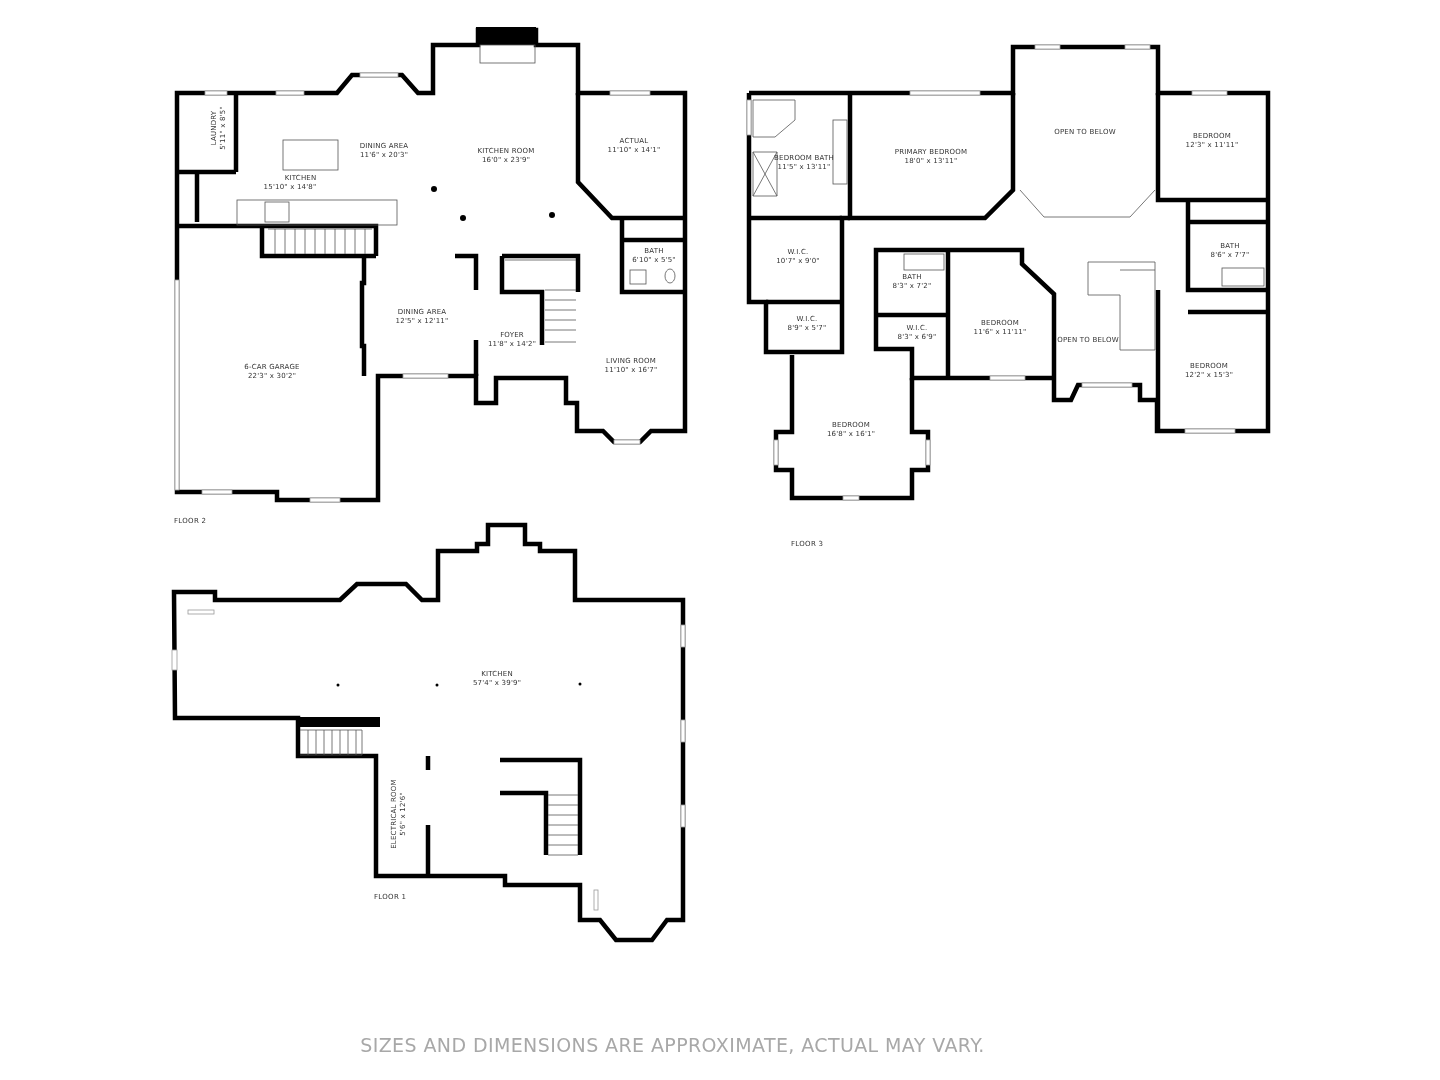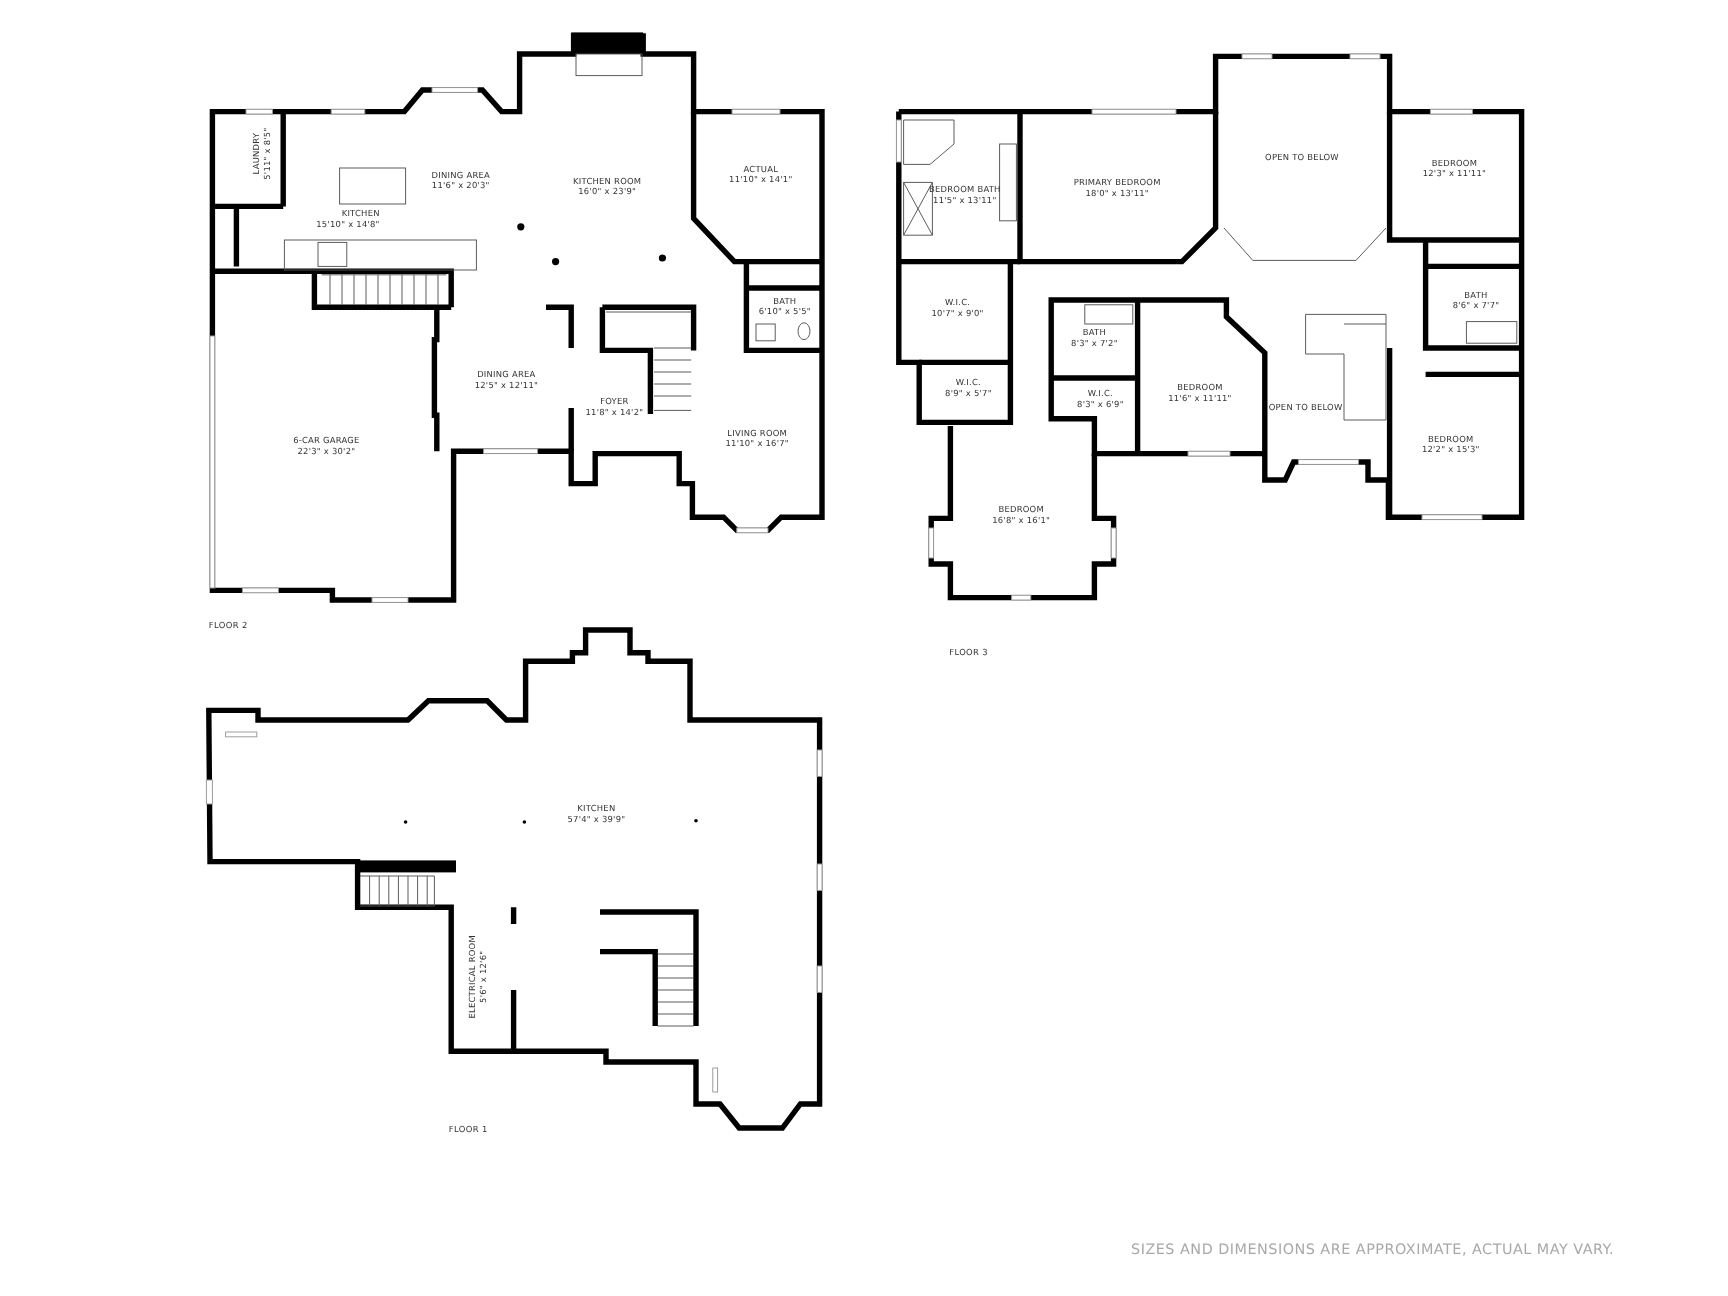--- a/index.html
+++ b/index.html
@@ -2,21 +2,21 @@
 <html><head>
 <meta charset="utf-8">
 <style>
   html, body { margin:0; padding:0; background:#ffffff; }
   body { width:1440px; height:1080px; position:relative; overflow:hidden; font-family:"DejaVu Sans", sans-serif; }
   #plan { position:absolute; left:0; top:0; width:1440px; height:1080px; }
   .label { position:absolute; transform:translate(-50%,-50%); text-align:center; color:#333; font-size:7px; line-height:9px; letter-spacing:0.2px; white-space:nowrap; }
   .label .dim { display:block; }
   .label.vert { transform:translate(-50%,-50%) rotate(-90deg); }
   .floor-label { position:absolute; font-size:7px; color:#333; letter-spacing:0.3px; }
-  .disclaimer { position:absolute; left:0; width:1345px; top:1034px; text-align:right; font-size:12px; color:#a8a8a8; letter-spacing:0.4px; }
+  .disclaimer { position:absolute; left:0; width:1345px; top:1034px; text-align:center; font-size:19px; color:#a8a8a8; letter-spacing:0.4px; }
   .wall { fill:none; stroke:#000; stroke-width:4.5; stroke-linejoin:miter; }
   .thin { fill:none; stroke:#555; stroke-width:0.8; }
   .win { fill:#fff; stroke:#999; stroke-width:0.8; }
 </style>
 </head>
 <body>
 
 <svg id="plan" viewBox="0 0 1440 1080" xmlns="http://www.w3.org/2000/svg">
 
   <g>
@@ -136,15 +136,15 @@
   <div class="label" style="left:1088px;top:340px;"><span>OPEN TO BELOW</span></div>
   <div class="label" style="left:1209px;top:371px;"><span>BEDROOM</span><span class="dim">12'2" x 15'3"</span></div>
   <div class="label" style="left:851px;top:430px;"><span>BEDROOM</span><span class="dim">16'8" x 16'1"</span></div>
 
   <div class="label" style="left:497px;top:679px;"><span>KITCHEN</span><span class="dim">57'4" x 39'9"</span></div>
   <div class="label vert" style="left:399px;top:814px;"><span>ELECTRICAL ROOM</span><span class="dim">5'6" x 12'6"</span></div>
 </div>
 
 <div class="floor-label" style="left:174px;top:517px;">FLOOR 2</div>
 <div class="floor-label" style="left:791px;top:540px;">FLOOR 3</div>
-<div class="floor-label" style="left:374px;top:893px;margin-top:44px;">FLOOR 1</div>
+<div class="floor-label" style="left:374px;top:893px;">FLOOR 1</div>
 
 <div class="disclaimer">SIZES AND DIMENSIONS ARE APPROXIMATE, ACTUAL MAY VARY.</div>
 
 </body></html>

